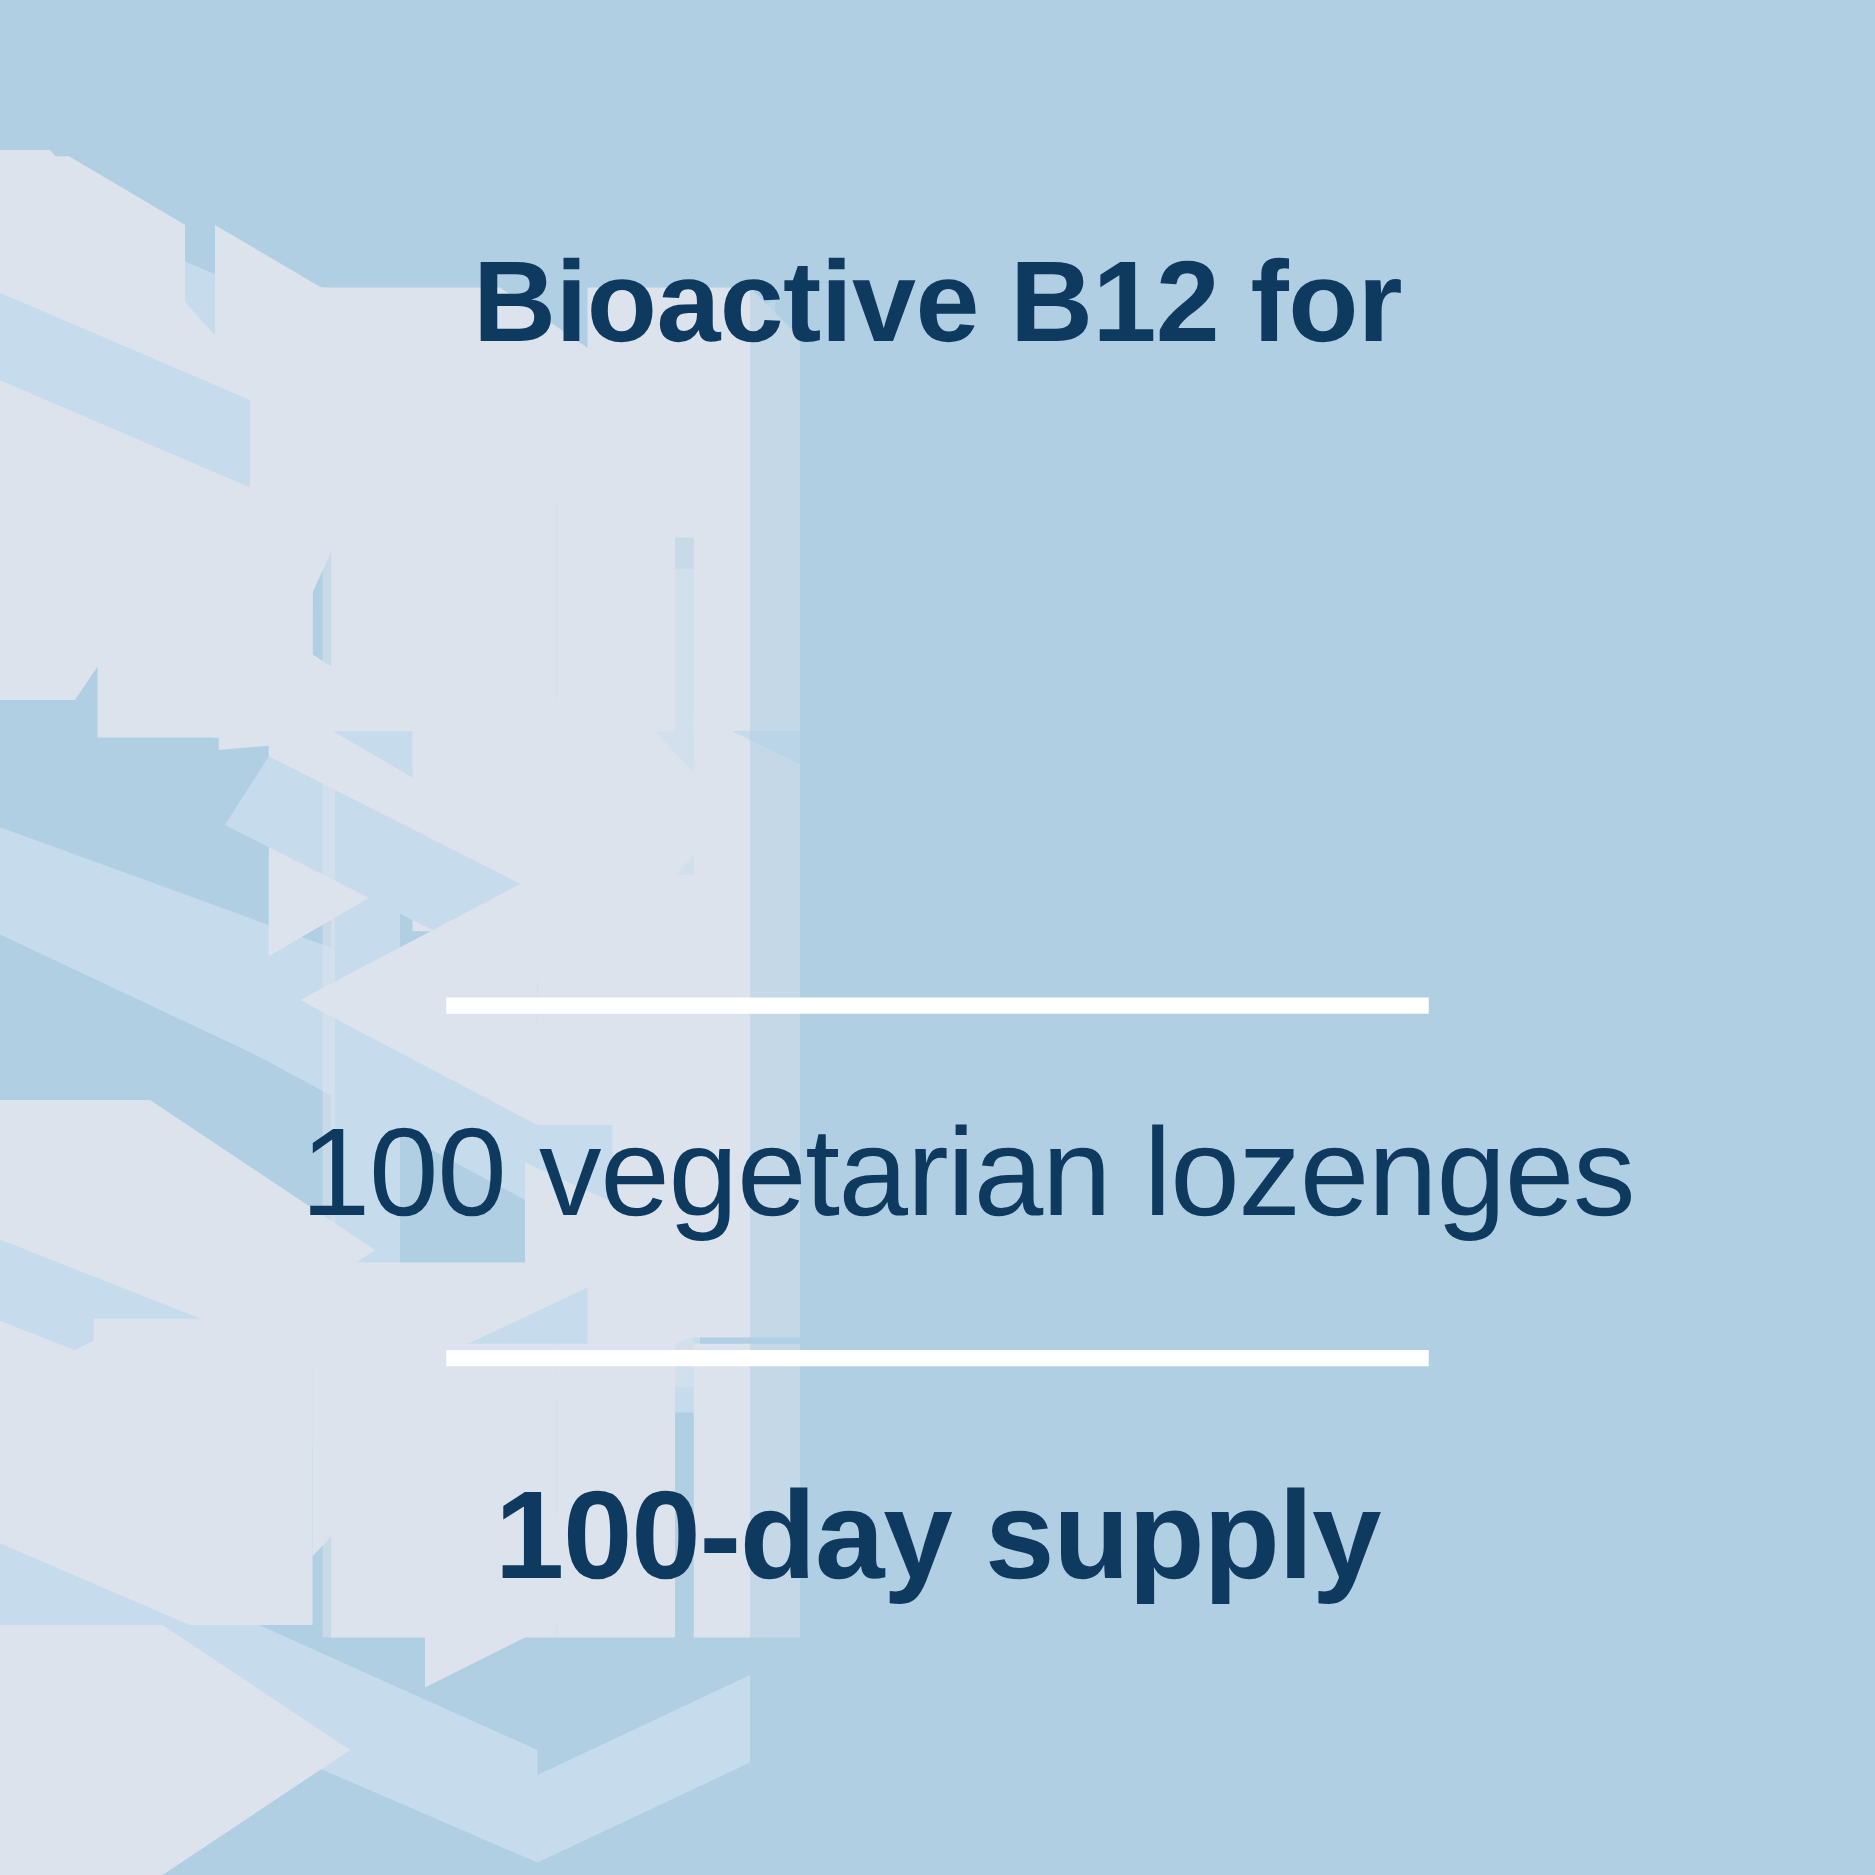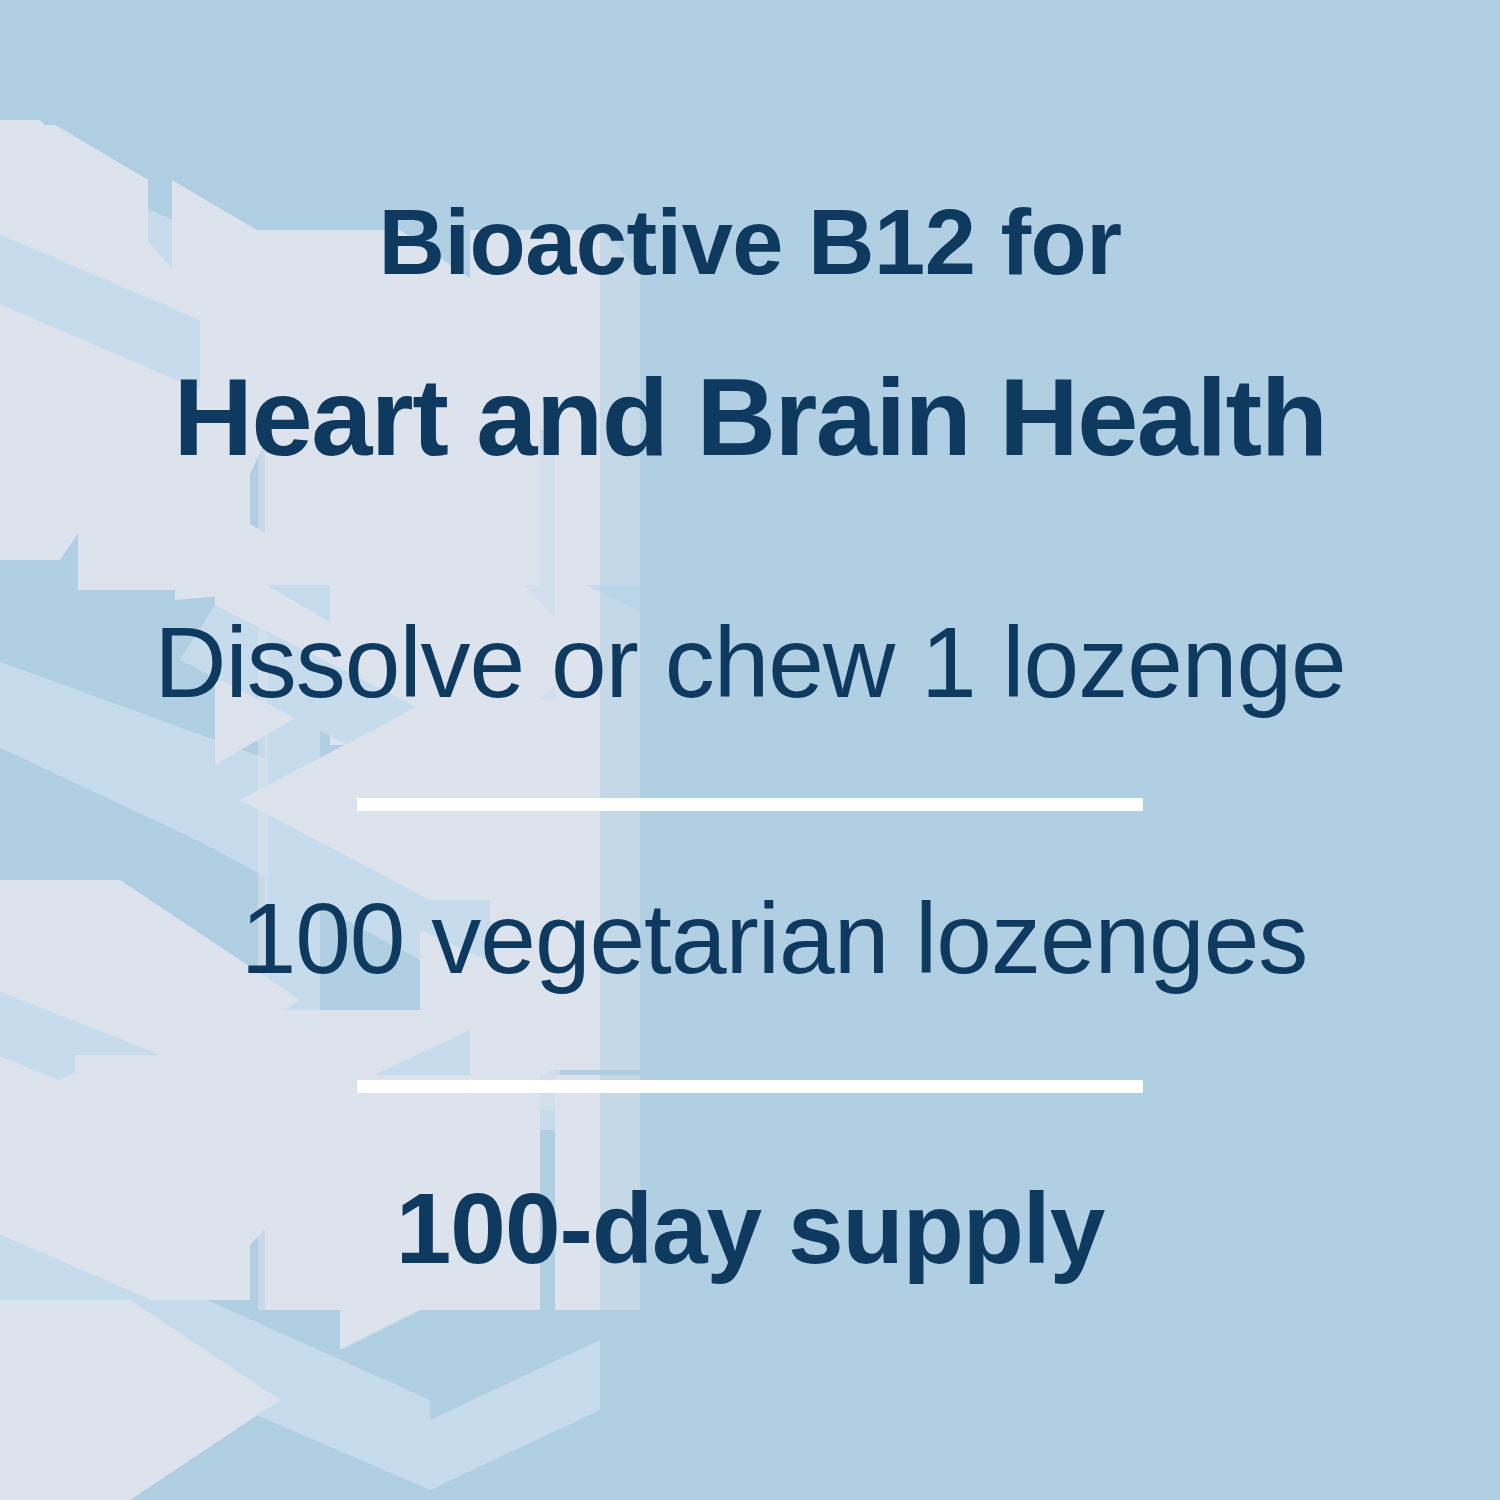--- a/index.html
+++ b/index.html
@@ -223,23 +223,21 @@
       <rect x="640" y="0" width="860" height="1500" fill="#b0cfe2"></rect>
 
       <rect x="600" y="0" width="45" height="1500" fill="#b0cfe2" opacity="0.55"></rect>
     </g>
   </svg>
 
   <div id="content">
 
     <div class="tline line-eyebrow">Bioactive B12 for</div>
 
-    <div class="tline line-headline">Heart and Brain Health</div>
-
-    <div class="tline line-directions">Dissolve or chew 1 lozenge</div>
+
 
     <div class="divider divider-top"></div>
 
     <div class="tline line-count">100 vegetarian lozenges</div>
 
     <div class="divider divider-bottom"></div>
 
     <div class="tline line-supply">100-day supply</div>
 
   </div>

